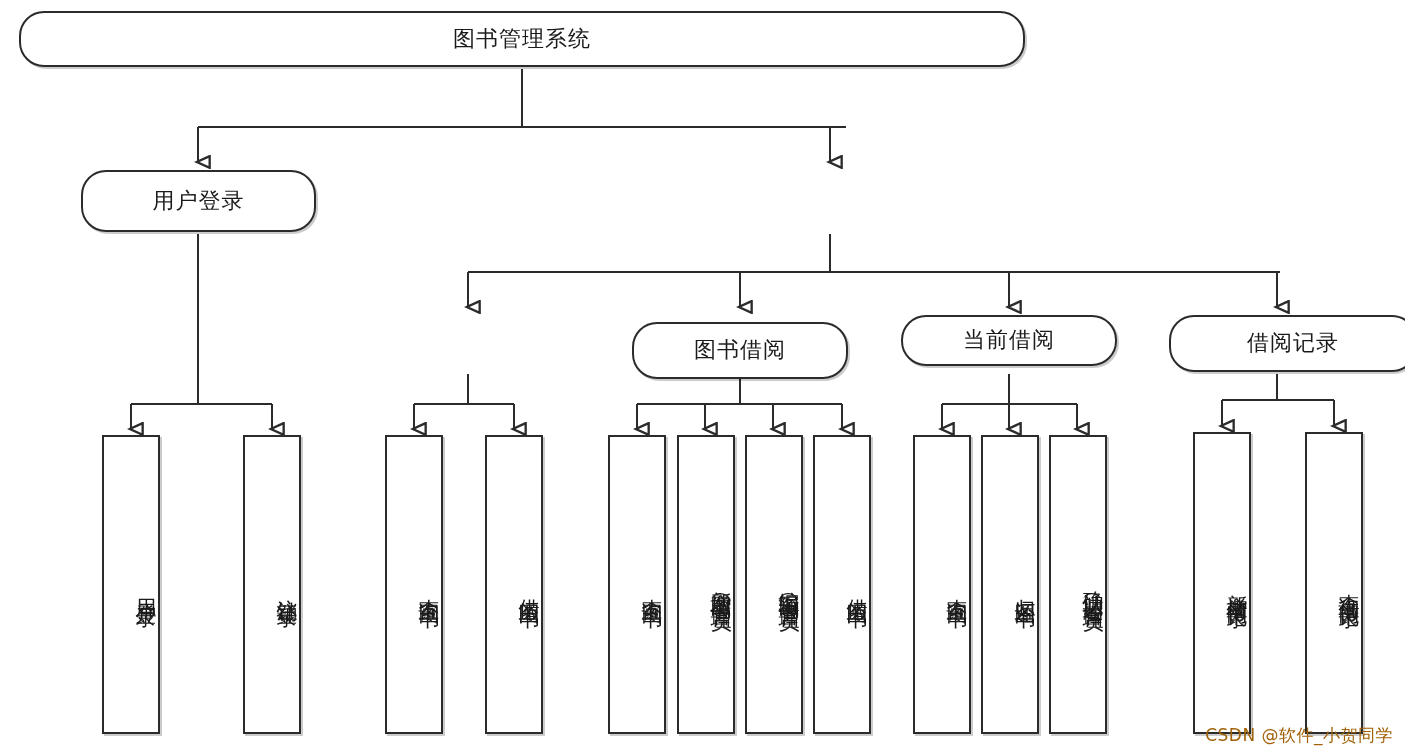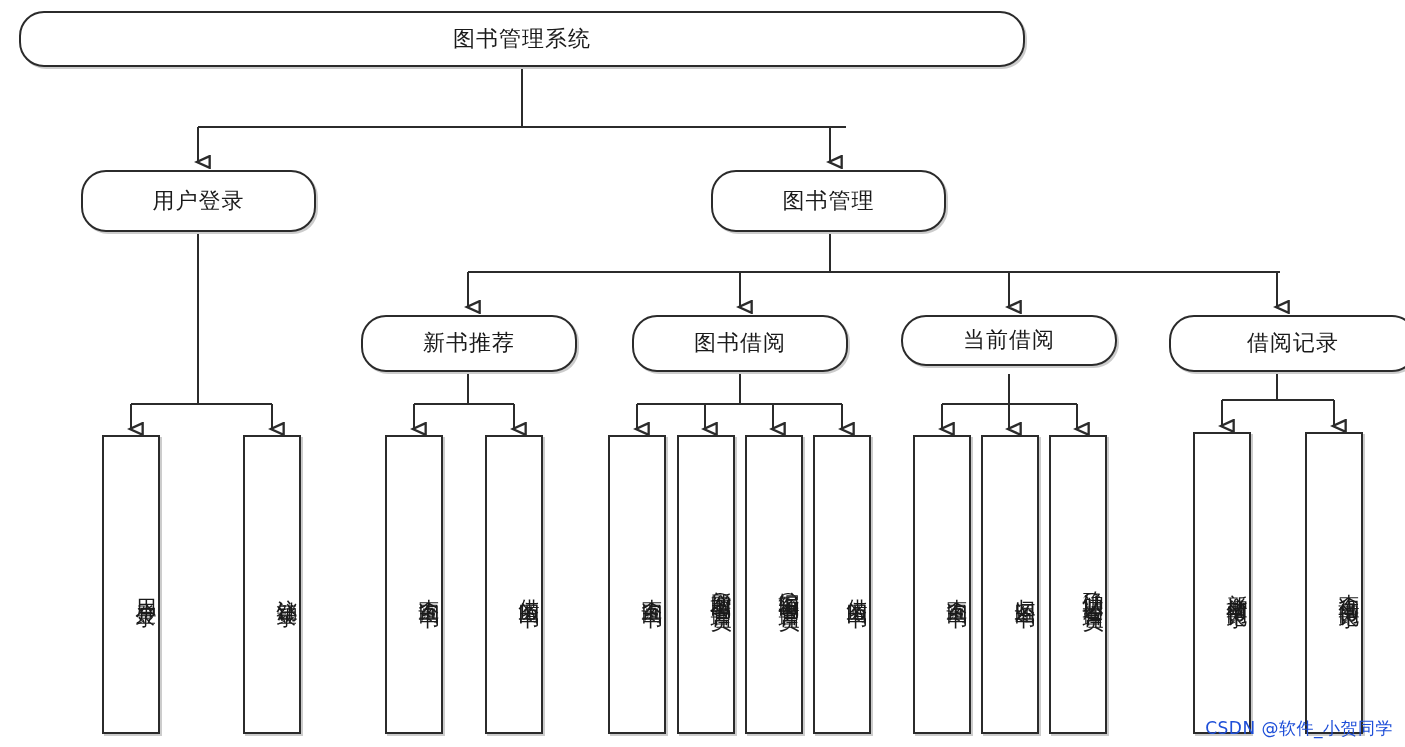--- a/index.html
+++ b/index.html
@@ -56,23 +56,23 @@
     pointer-events: none;
   }
   svg.links path, svg.links line {
     stroke: #2b2b2b;
     stroke-width: 2;
     fill: none;
   }
   .watermark {
     position: absolute;
     right: 12px;
-    bottom: 7px;
+    bottom: 0;
     font-size: 17px;
-    color: #1d4ed8;
+    color: #a16207;
     letter-spacing: 0.5px;
     white-space: nowrap;
   }
 </style>
 </head>
 <body>
 
 <div id="page">
 
   <svg class="links" viewBox="0 0 1405 747" xmlns="http://www.w3.org/2000/svg">
@@ -123,28 +123,22 @@
     <path d="M 1334 400 L 1334 426" marker-end="url(#arrow)"></path>
   </svg>
 
   <div class="node horiz" style="left:19px; top:11px; width:1006px; height:56px;">
     <span>图书管理系统</span>
   </div>
 
   <div class="node horiz" style="left:81px; top:170px; width:235px; height:62px;">
     <span>用户登录</span>
   </div>
-  <div class="node horiz" style="left:711px; top:170px; width:235px; height:62px;">
-    <span>图书管理</span>
-  </div>
 
-  <div class="node horiz" style="left:361px; top:315px; width:216px; height:57px;">
-    <span>新书推荐</span>
-  </div>
-  <div class="node horiz" style="left:632px; top:315px; width:216px; height:57px;">
+  <div class="node horiz" style="left:632px; top:322px; width:216px; height:57px;">
     <span>图书借阅</span>
   </div>
   <div class="node horiz" style="left:901px; top:315px; width:216px; height:51px;">
     <span>当前借阅</span>
   </div>
   <div class="node horiz" style="left:1169px; top:315px; width:248px; height:57px;">
     <span>借阅记录</span>
   </div>
 
   <div class="node vert" style="left:102px; top:435px; width:58px; height:299px;">

